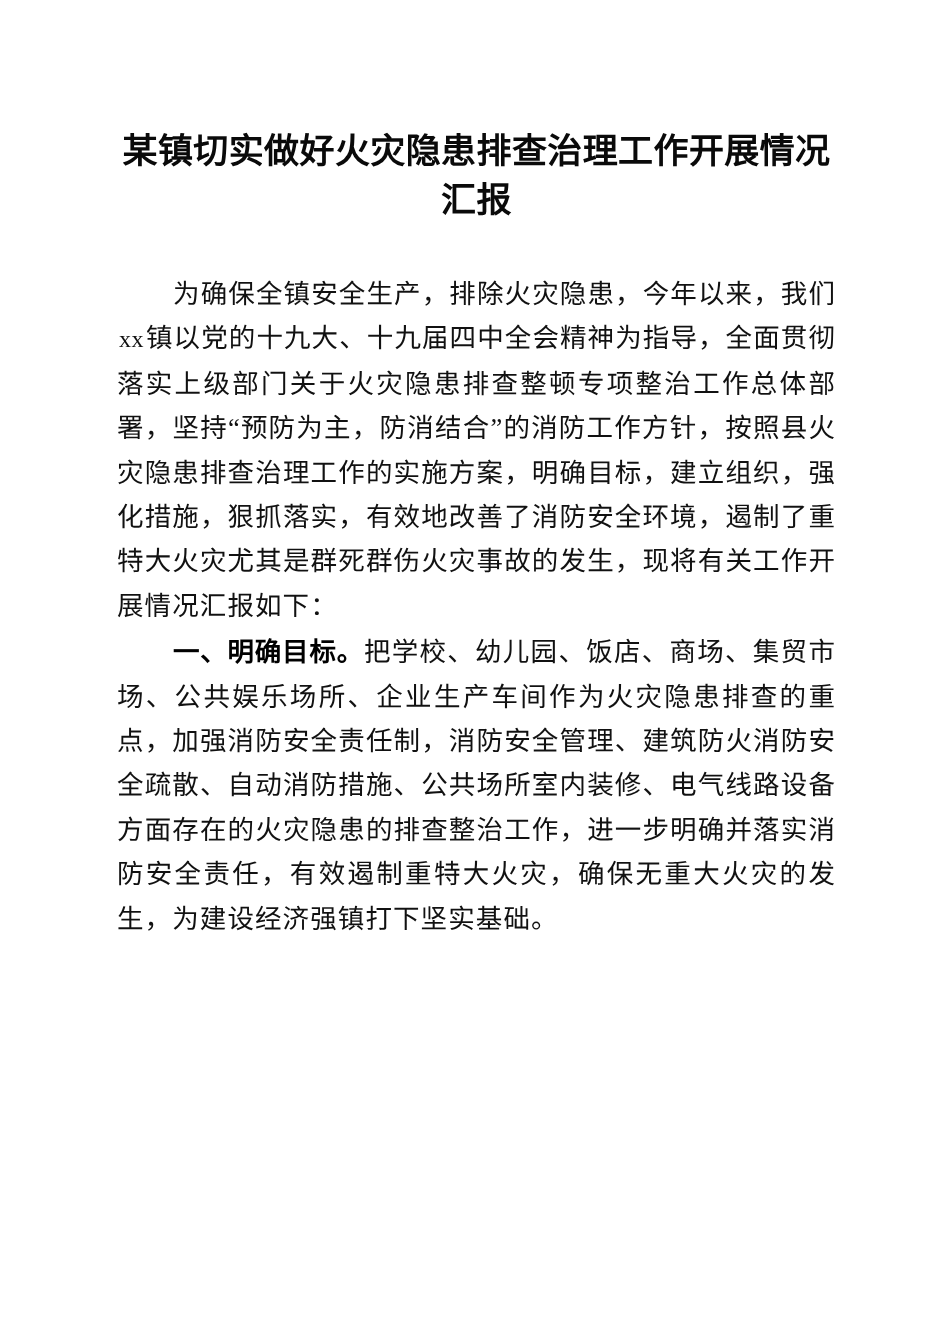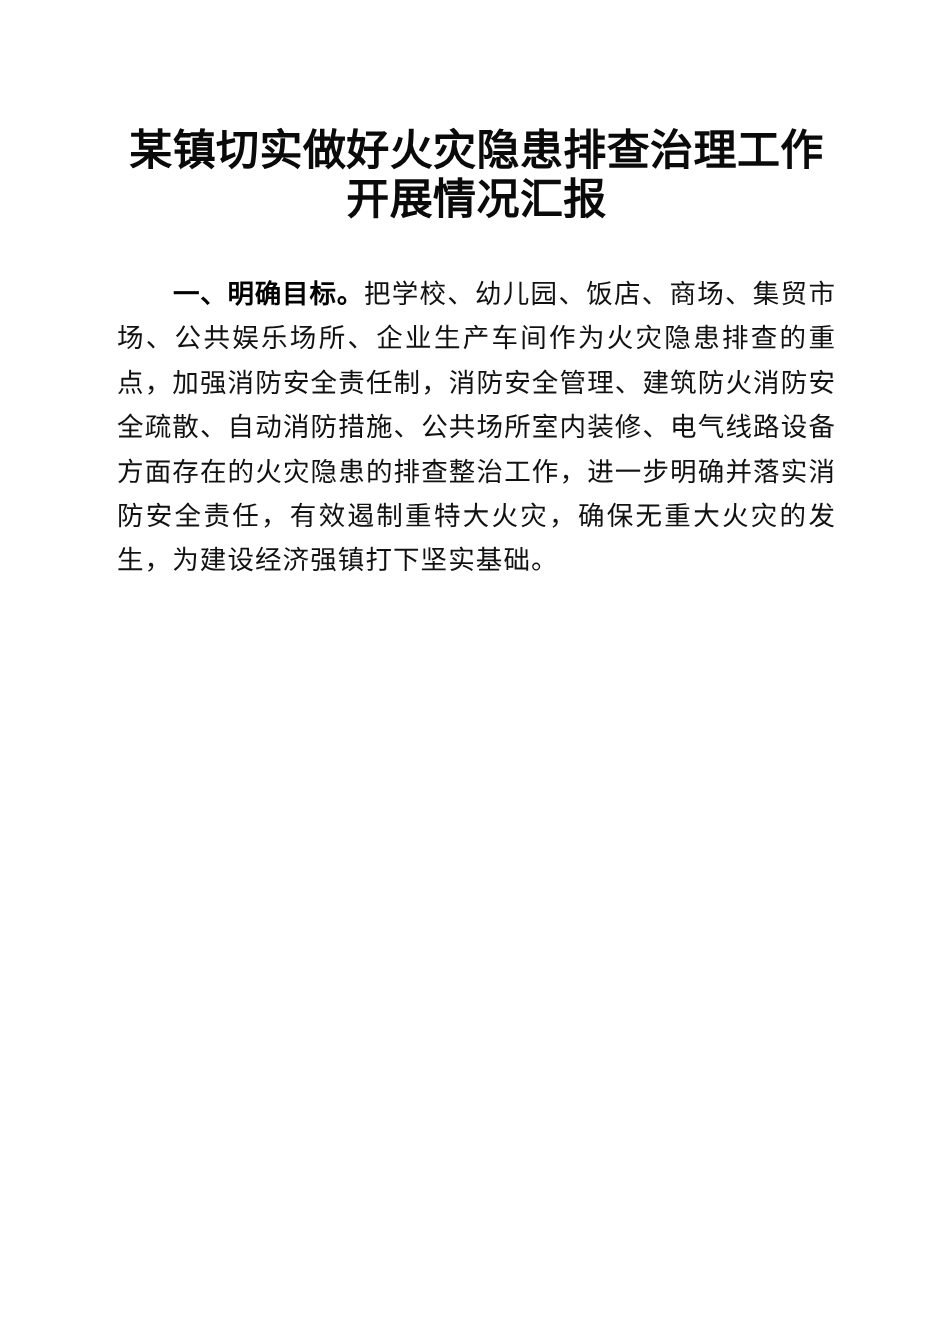--- a/index.html
+++ b/index.html
@@ -36,21 +36,21 @@
   .doc-title {
     margin: 0;
     padding: 0;
     position: absolute;
     top: 126px;
     left: 0;
     width: 719px;
     text-align: center;
     font-family: "Liberation Sans", "DejaVu Sans", sans-serif;
     font-weight: bold;
-    font-size: 43px;
+    font-size: 35px;
     line-height: 49px;
     letter-spacing: 0.4px;
     color: #0a0a0a;
     text-rendering: optimizeLegibility;
   }
 
   
   .body-block {
     position: absolute;
     top: 272px;
@@ -66,21 +66,21 @@
     line-height: 44.4px;
     letter-spacing: 1.1px;
     text-align: justify;
     text-justify: inter-ideograph;
     text-indent: 56px;
     color: #111111;
     word-break: break-all;
   }
 
   p.para + p.para {
-    margin-top: 16px;
+    margin-top: 2px;
   }
 
   .lead {
     font-family: "Liberation Sans", "DejaVu Sans", sans-serif;
     font-weight: bold;
     letter-spacing: 0.6px;
     color: #000000;
   }
 
   .latin {
@@ -93,19 +93,20 @@
 </head>
 <body>
 
 <div class="page">
   <div class="content">
 
     <h1 class="doc-title">某镇切实做好火灾隐患排查治理工作开展情况汇报</h1>
 
     <div class="body-block">
 
+      <p class="para"><span>为确保全镇安全生产，排除火灾隐患，今年以来，我们</span><span class="latin">xx</span><span>镇以党的十九大、十九届四中全会精神为指导，全面贯彻落实上级部门关于火灾隐患排查整顿专项整治工作总体部署，坚持“预防为主，防消结合”的消防工作方针，按照县火灾隐患排查治理工作的实施方案，明确目标，建立组织，强化措施，狠抓落实，有效地改善了消防安全环境，遏制了重特大火灾尤其是群死群伤火灾事故的发生，现将有关工作开展情况汇报如下：</span></p>
 
       <p class="para"><span class="lead">一、明确目标。</span><span>把学校、幼儿园、饭店、商场、集贸市场、公共娱乐场所、企业生产车间作为火灾隐患排查的重点，加强消防安全责任制，消防安全管理、建筑防火消防安全疏散、自动消防措施、公共场所室内装修、电气线路设备方面存在的火灾隐患的排查整治工作，进一步明确并落实消防安全责任，有效遏制重特大火灾，确保无重大火灾的发生，为建设经济强镇打下坚实基础。</span></p>
 
 
     </div>
   </div>
 </div>
 
 </body></html>

